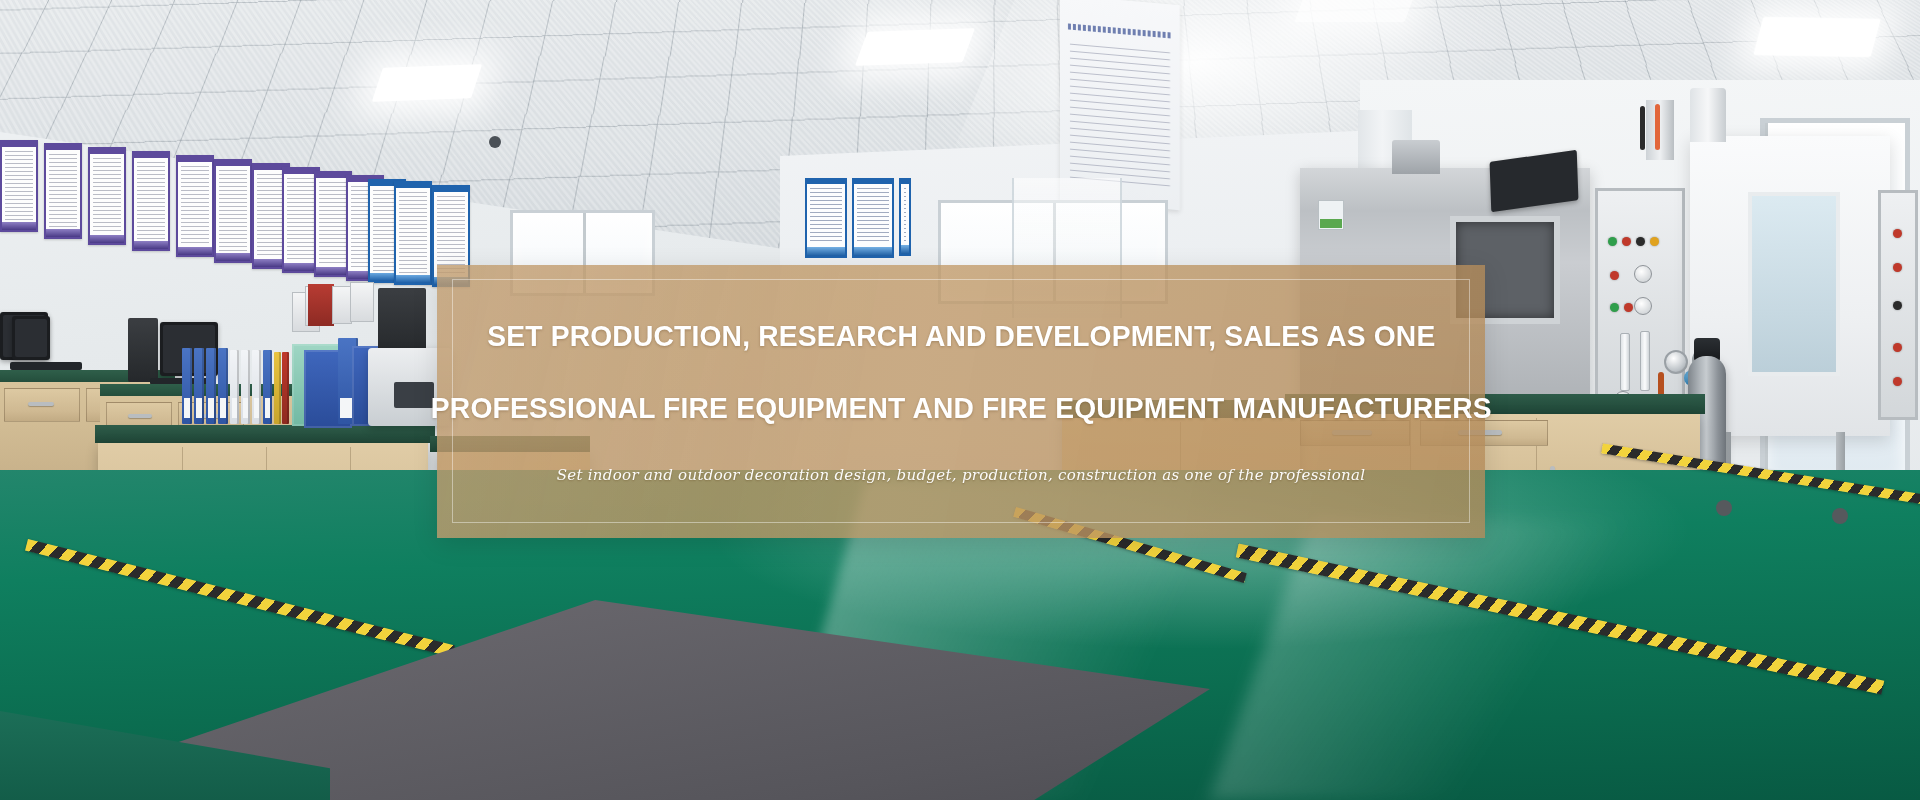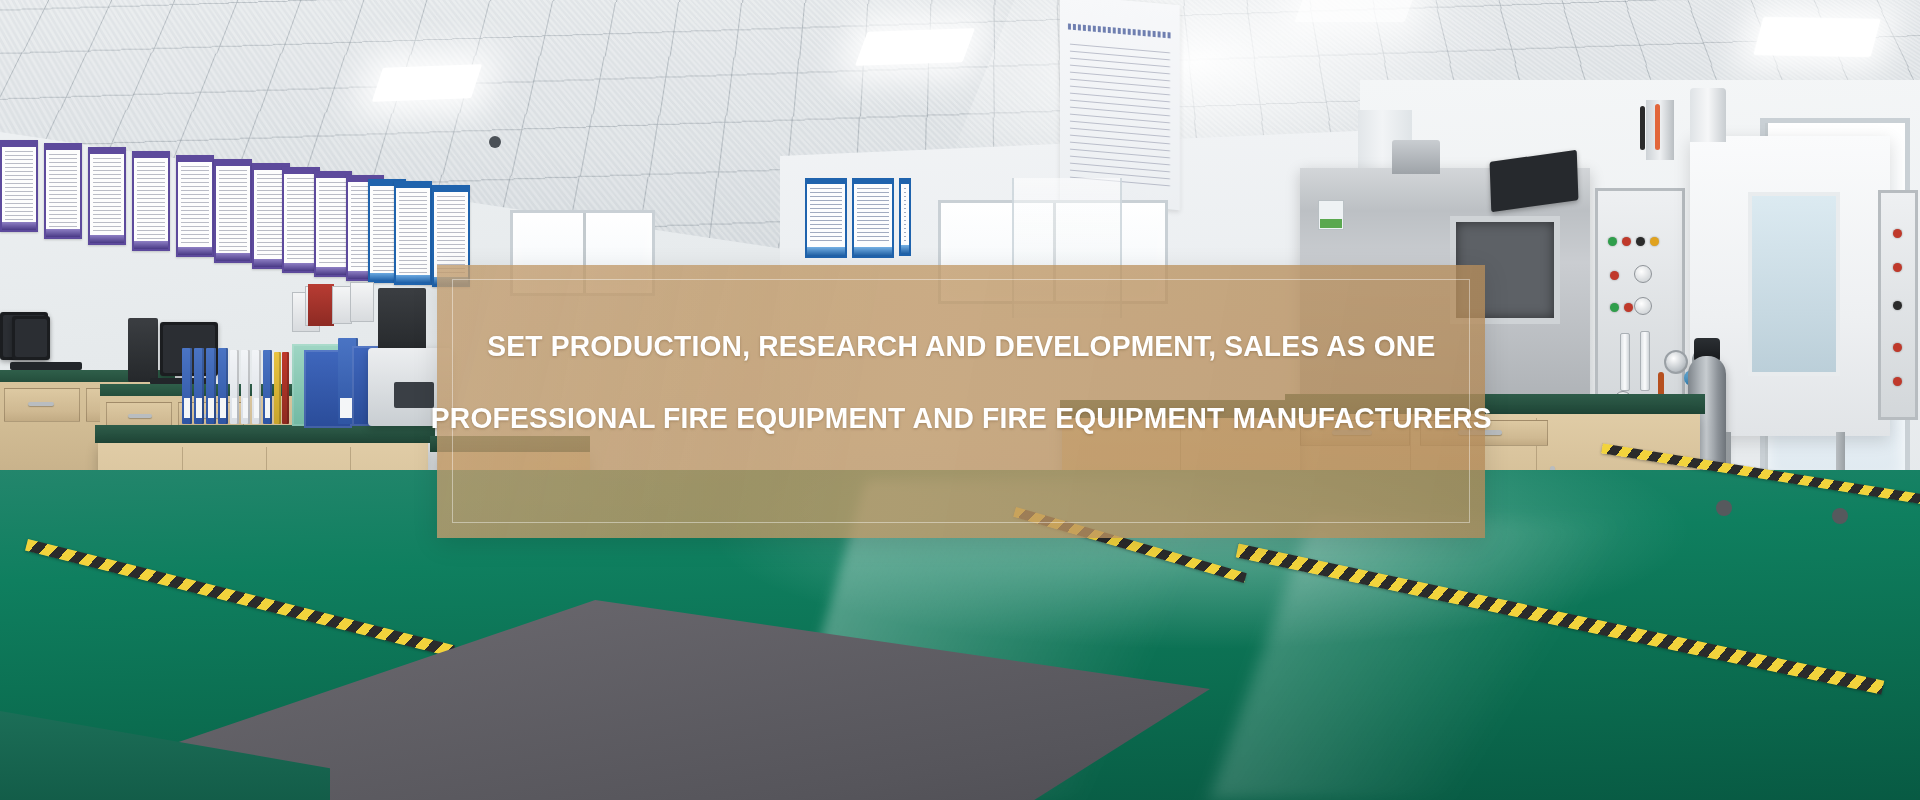--- a/index.html
+++ b/index.html
@@ -552,16 +552,17 @@
     <div style="position:absolute; left:1012px; top:178px; width:110px; height:140px; background:linear-gradient(180deg,rgba(255,255,255,.55),rgba(228,236,240,.3)); border-left:2px solid rgba(200,210,216,.8); border-right:2px solid rgba(200,210,216,.8);"></div>
   </div>
 
   <div class="overlay">
     <div class="gloss"></div>
     <div class="inner-border"></div>
 
     <div class="headline-wrap">
       <div class="headline line1">SET PRODUCTION, RESEARCH AND DEVELOPMENT, SALES AS ONE</div>
       <div class="headline line2">PROFESSIONAL FIRE EQUIPMENT AND FIRE EQUIPMENT MANUFACTURERS</div>
+      <div class="subtitle">Set indoor and outdoor decoration design, budget, production, construction as one of the professional</div>
     </div>
   </div>
 
 </div>
 
 </body></html>

